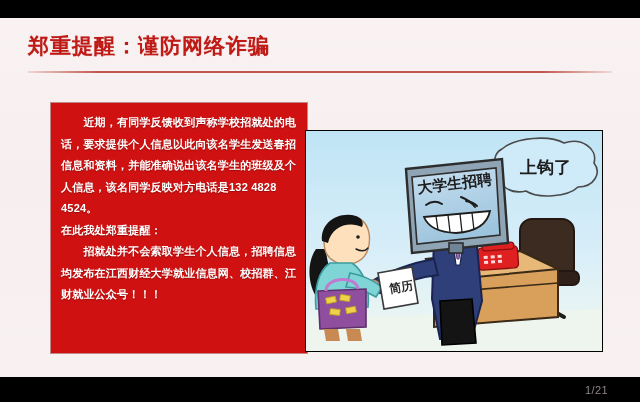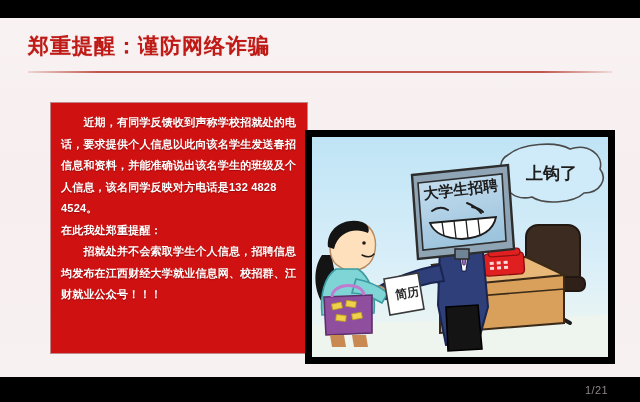--- a/index.html
+++ b/index.html
@@ -102,21 +102,21 @@
   }
 
   
   .illus-frame {
     position: absolute;
     left: 305px;
     top: 112px;
     width: 296px;
     height: 220px;
     background: #cfe8f6;
-    border: 7px solid #000000;
+    border: 1px solid #000000;
     overflow: hidden;
   }
   .illus-svg { display: block; width: 100%; height: 100%; }
 
   
   .page-indicator {
     position: absolute;
     right: 32px;
     top: 330px;
     font-size: 11px;

